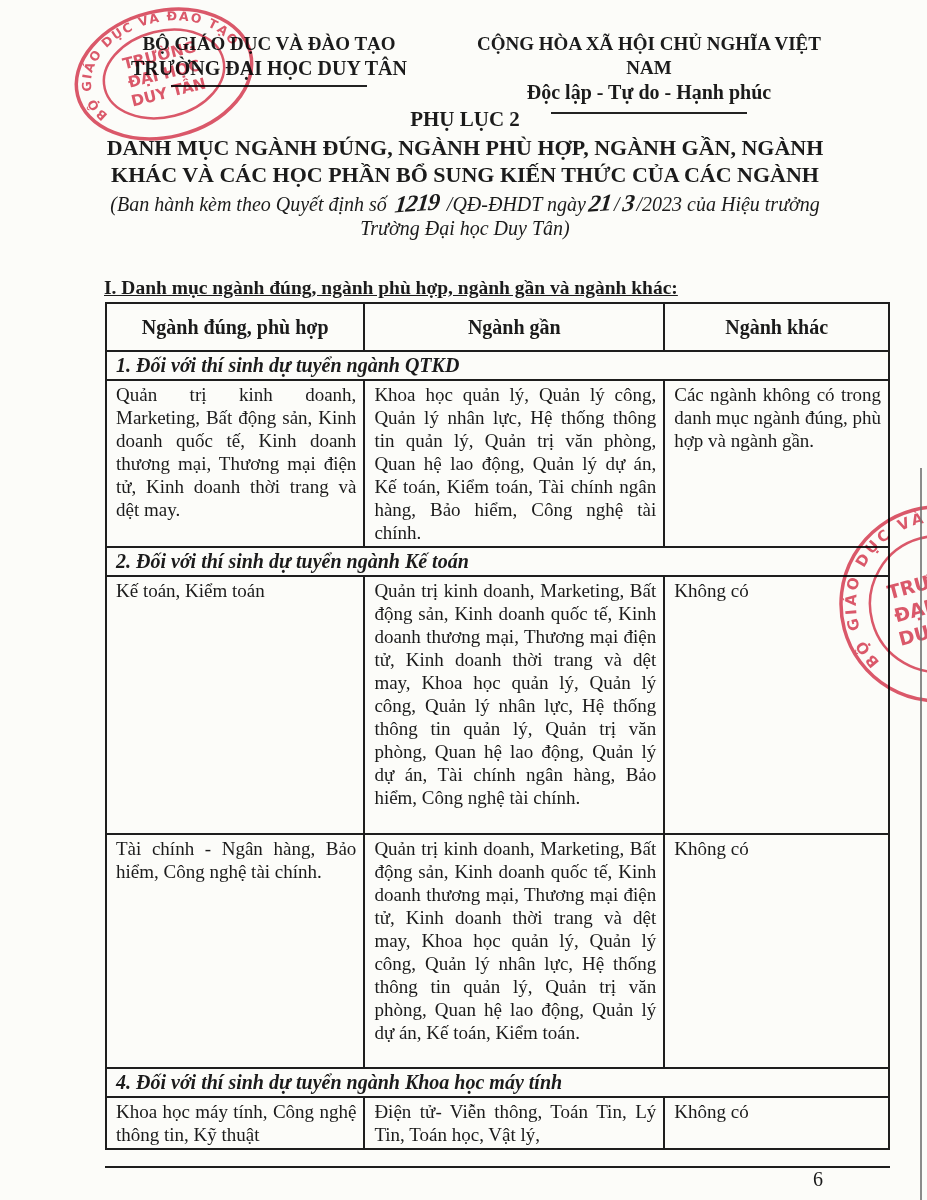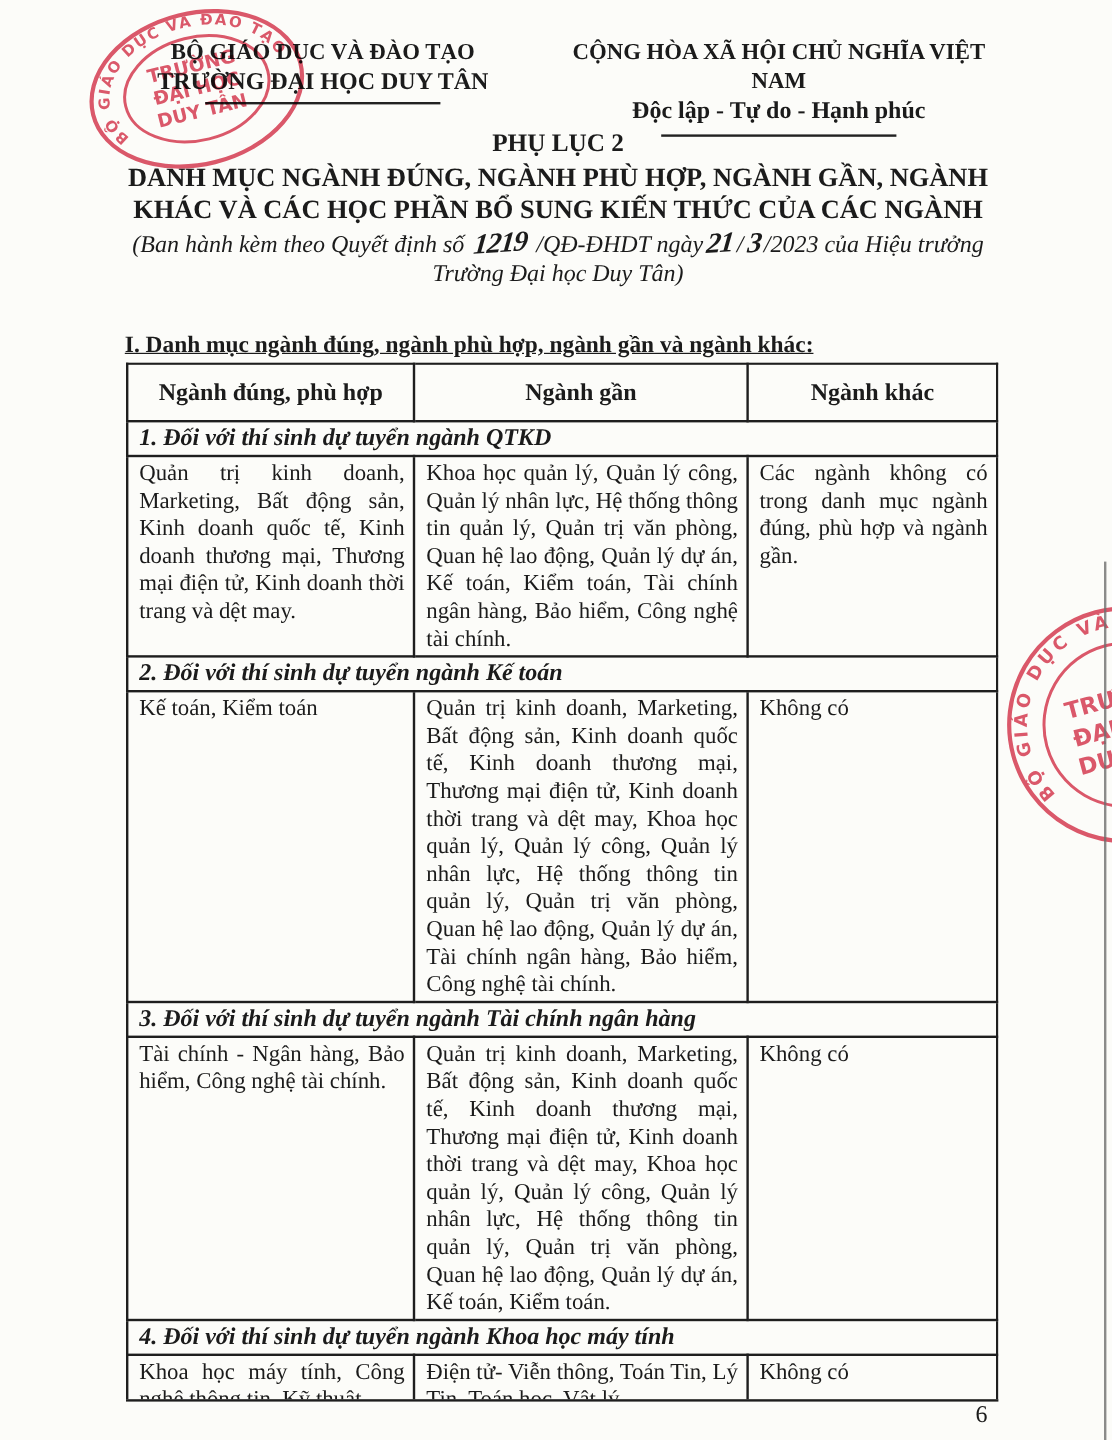--- a/index.html
+++ b/index.html
@@ -27,21 +27,21 @@
     font-size:24px;transform:skewX(-10deg) rotate(-4deg);
     letter-spacing:-1px;padding:0 3px;
   }
   
   .sec-heading{
     position:absolute;left:104px;top:277px;
     font-size:19.5px;font-weight:bold;text-decoration:underline;
   }
   
   .table-wrap{
-    position:absolute;left:105px;top:302px;width:727px;height:864px;
+    position:absolute;left:105px;top:302px;width:785px;height:864px;
     overflow:hidden;border-bottom:2px solid #1e1e1e;
   }
   table.majors{
     width:100%;border-collapse:collapse;table-layout:fixed;
     font-size:19px;line-height:23px;
   }
   table.majors th,table.majors td{
     border:2px solid #1e1e1e;vertical-align:top;
     padding:2px 7px 2px 9px;overflow:hidden;
   }
@@ -123,23 +123,20 @@
       <td class="cell-just">Các ngành không có trong danh mục ngành đúng, phù hợp và ngành gần.</td>
     </tr>
     <tr class="h-sec">
       <td class="group-title" colspan="3">2.  Đối với thí sinh dự tuyển ngành Kế toán</td>
     </tr>
     <tr class="h-r2">
       <td>Kế toán, Kiểm toán</td>
       <td class="cell-just">Quản trị kinh doanh, Marketing, Bất động sản, Kinh doanh quốc tế, Kinh doanh thương mại, Thương mại điện tử, Kinh doanh thời trang và dệt may, Khoa học quản lý, Quản lý công, Quản lý nhân lực, Hệ thống thông tin quản lý, Quản trị văn phòng, Quan hệ lao động, Quản lý dự án, Tài chính ngân hàng, Bảo hiểm, Công nghệ tài chính.</td>
       <td>Không có</td>
     </tr>
-    <tr class="h-sec">
-      <td class="group-title" colspan="3">3.  Đối với thí sinh dự tuyển ngành Tài chính ngân hàng</td>
-    </tr>
     <tr class="h-r3">
       <td class="cell-just">Tài chính - Ngân hàng, Bảo hiểm, Công nghệ tài chính.</td>
       <td class="cell-just">Quản trị kinh doanh, Marketing, Bất động sản, Kinh doanh quốc tế, Kinh doanh thương mại, Thương mại điện tử, Kinh doanh thời trang và dệt may, Khoa học quản lý, Quản lý công, Quản lý nhân lực, Hệ thống thông tin quản lý, Quản trị văn phòng, Quan hệ lao động, Quản lý dự án, Kế toán, Kiểm toán.</td>
       <td>Không có</td>
     </tr>
     <tr class="h-sec">
       <td class="group-title" colspan="3">4.  Đối với thí sinh dự tuyển ngành Khoa học máy tính</td>
     </tr>
     <tr class="h-r4">
       <td class="cell-just">Khoa học máy tính, Công nghệ thông tin, Kỹ thuật</td>

